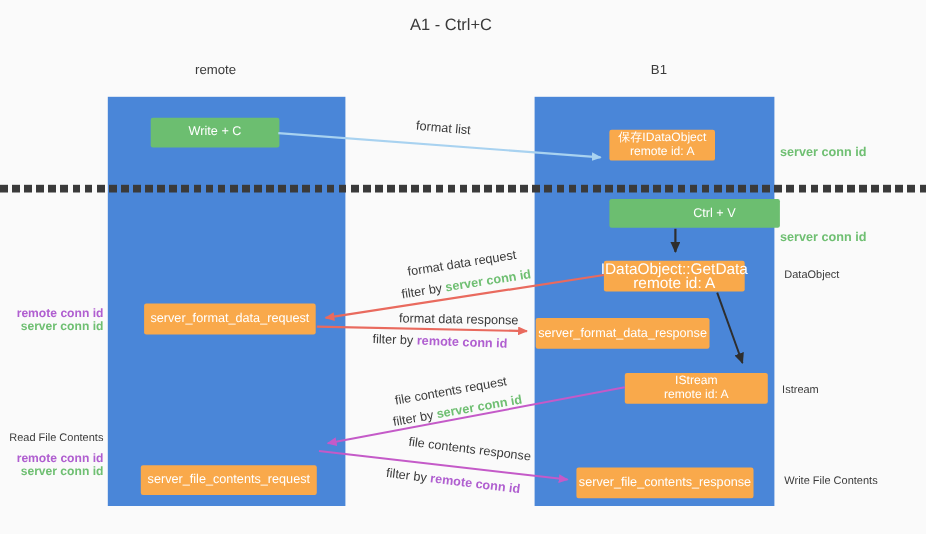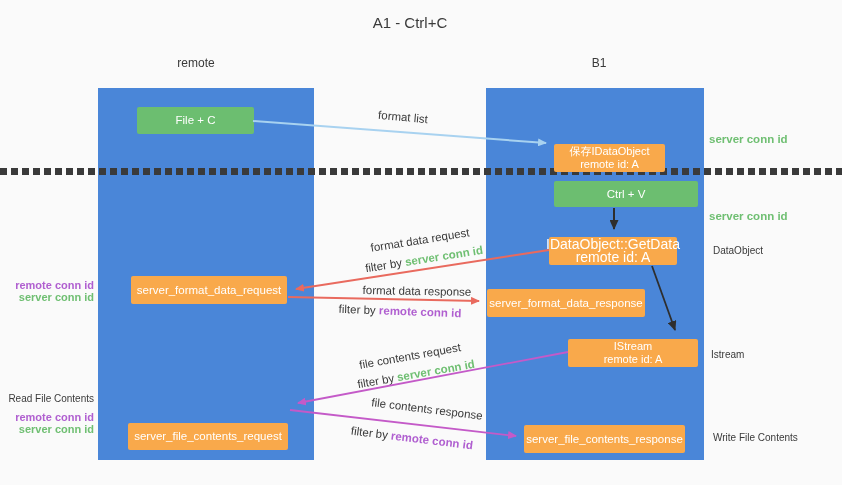--- a/index.html
+++ b/index.html
@@ -81,29 +81,29 @@
   <div class="abs colhead" style="left:539px;">
     <div>B1</div>
   </div>
 
   <div class="abs column" style="left:98px;width:216px;"></div>
   <div class="abs column" style="left:486px;width:218px;"></div>
 
   <div class="abs divider"></div>
 
   <div class="abs box green" style="left:137px;top:107px;width:117px;height:27px;">
-    <div>File + C</div>
+    <div>Write + C</div>
   </div>
 
-  <div class="abs box orange" style="left:554px;top:144px;width:111px;height:28px;font-size:11px;">
+  <div class="abs box orange" style="left:554px;top:118px;width:96px;height:28px;font-size:11px;">
     <div>保存IDataObject</div>
     <div>remote id: A</div>
   </div>
 
-  <div class="abs box green" style="left:554px;top:181px;width:144px;height:26px;">
+  <div class="abs box green" style="left:554px;top:181px;width:119px;height:26px;padding-left:36px;">
     <div>Ctrl + V</div>
   </div>
 
   <div class="abs box orange" style="left:549px;top:237px;width:128px;height:28px;font-size:14px;">
     <div>IDataObject::GetData</div>
     <div>remote id: A</div>
   </div>
 
   <div class="abs box orange" style="left:131px;top:276px;width:156px;height:28px;">
     <div>server_format_data_request</div>

